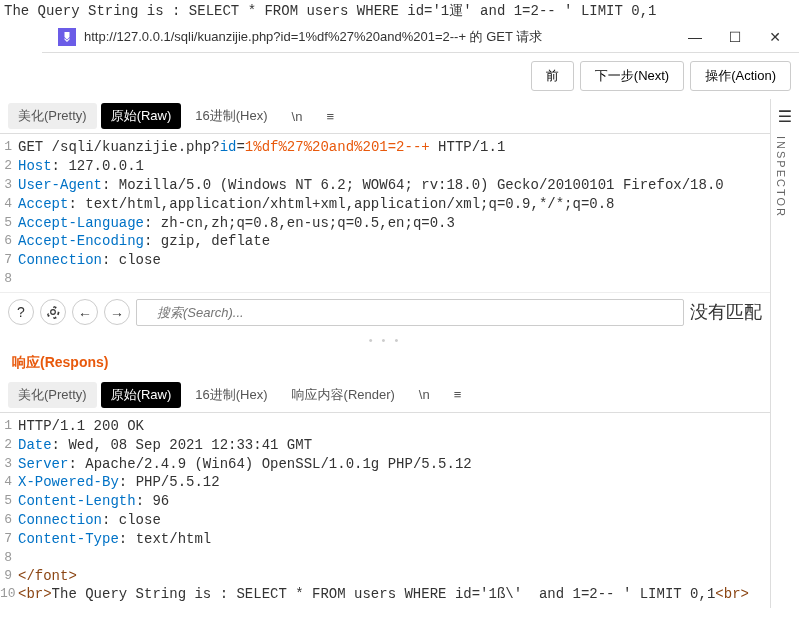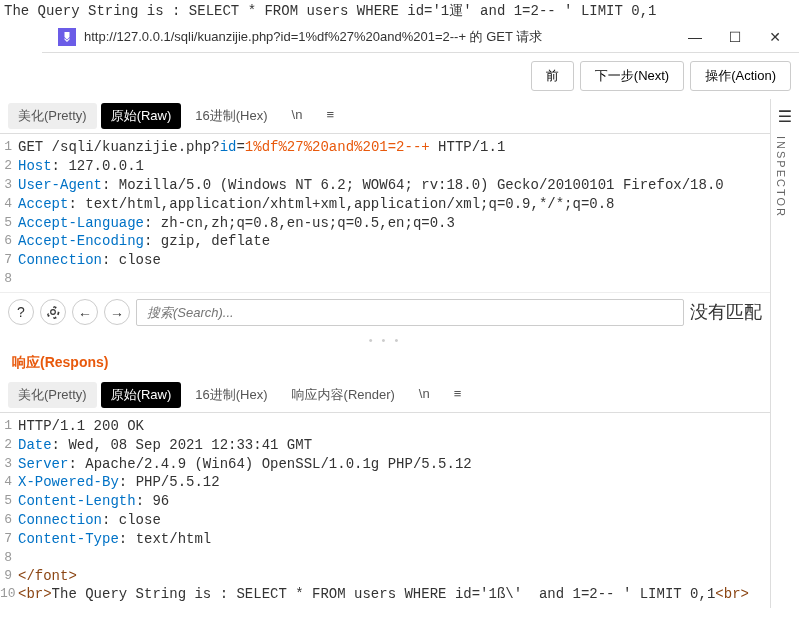--- a/index.html
+++ b/index.html
@@ -16,34 +16,34 @@
     .main-wrap { display: flex; }
     .main-left { flex: 1; border-right: 1px solid #ddd; }
     .inspector-sidebar { width: 28px; padding: 8px 4px; text-align: center; }
     .inspector-sidebar .menu-ico { font-size: 16px; cursor: pointer; margin-bottom: 10px; display: block; }
     .inspector-label { writing-mode: vertical-lr; font-size: 11px; letter-spacing: 2px; color: #666; margin-top: 8px; }
     .section-header { display: flex; align-items: center; padding: 6px 10px; }
     .section-title { color: #e8590c; font-weight: bold; font-size: 14px; flex: 1; }
     .view-toggle { display: flex; gap: 2px; }
     .view-btn { width: 28px; height: 22px; border: 1px solid #ccc; background: #f4f4f4; display: flex; align-items: center; justify-content: center; cursor: pointer; }
     .view-btn.active { background: #1a73e8; border-color: #1a73e8; color: #fff; }
-    .tab-row { display: flex; gap: 4px; padding: 4px 8px; border-bottom: 1px solid #ddd; }
+    .tab-row { display: flex; align-items: center; gap: 4px; padding: 4px 8px; border-bottom: 1px solid #ddd; }
     .tab { padding: 4px 10px; font-size: 13px; cursor: pointer; border-radius: 3px; color: #555; }
     .tab.active { background: #000000; color: #fff; }
     .tab.inactive { background: #eee; }
     .code-area { font-family: "Courier New", monospace; font-size: 14px; padding: 4px 0; line-height: 1.35; overflow: auto; }
     .code-line { display: flex; }
     .ln { width: 18px; text-align: right; color: #999; padding-right: 6px; user-select: none; font-size: 13px; }
     .lc { flex: 1; white-space: pre; }
     .k-blue { color: #0072c6; }
     .k-orange { color: #e8590c; text-align: center; }
     .k-brown { color: #8b4513; }
     .search-row { display: flex; align-items: center; gap: 6px; padding: 6px 8px; border-top: 1px solid #eee; }
     .circ-btn { width: 26px; height: 26px; border: 1px solid #ccc; border-radius: 50%; background: #fff; display: flex; align-items: center; justify-content: center; cursor: pointer; font-size: 14px; }
-    .search-input { flex: 1; border: 1px solid #ccc; padding: 5px 10px; font-size: 13px; font-style: italic; color: #888; border-radius: 2px; }
+    .search-input { flex: 1; border: 1px solid #ccc; padding: 5px 20px; font-size: 13px; font-style: italic; color: #888; border-radius: 2px; }
     .nomatch { font-size: 18px; color: #333; }
     .divider-dots { text-align: center; color: #ccc; font-size: 11px; letter-spacing: 3px; padding: 2px 0; }
     .resp-header-row { display: flex; align-items: center; padding: 6px 12px; }
     .ico svg { width: 14px; height: 14px; }
   </style>
 </head>
 <body>
 
 <div class="top-line">The Query String is : SELECT * FROM users WHERE id='1運' and 1=2-- ' LIMIT 0,1</div>
 

